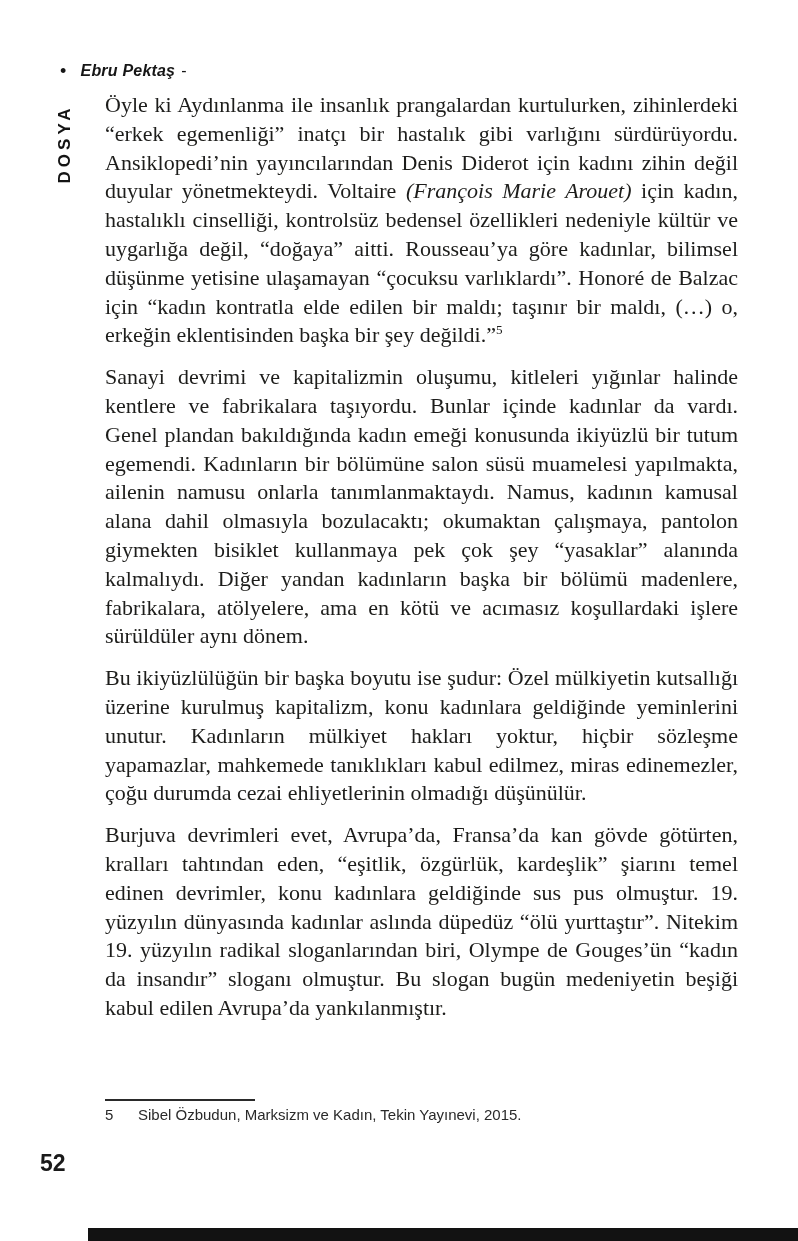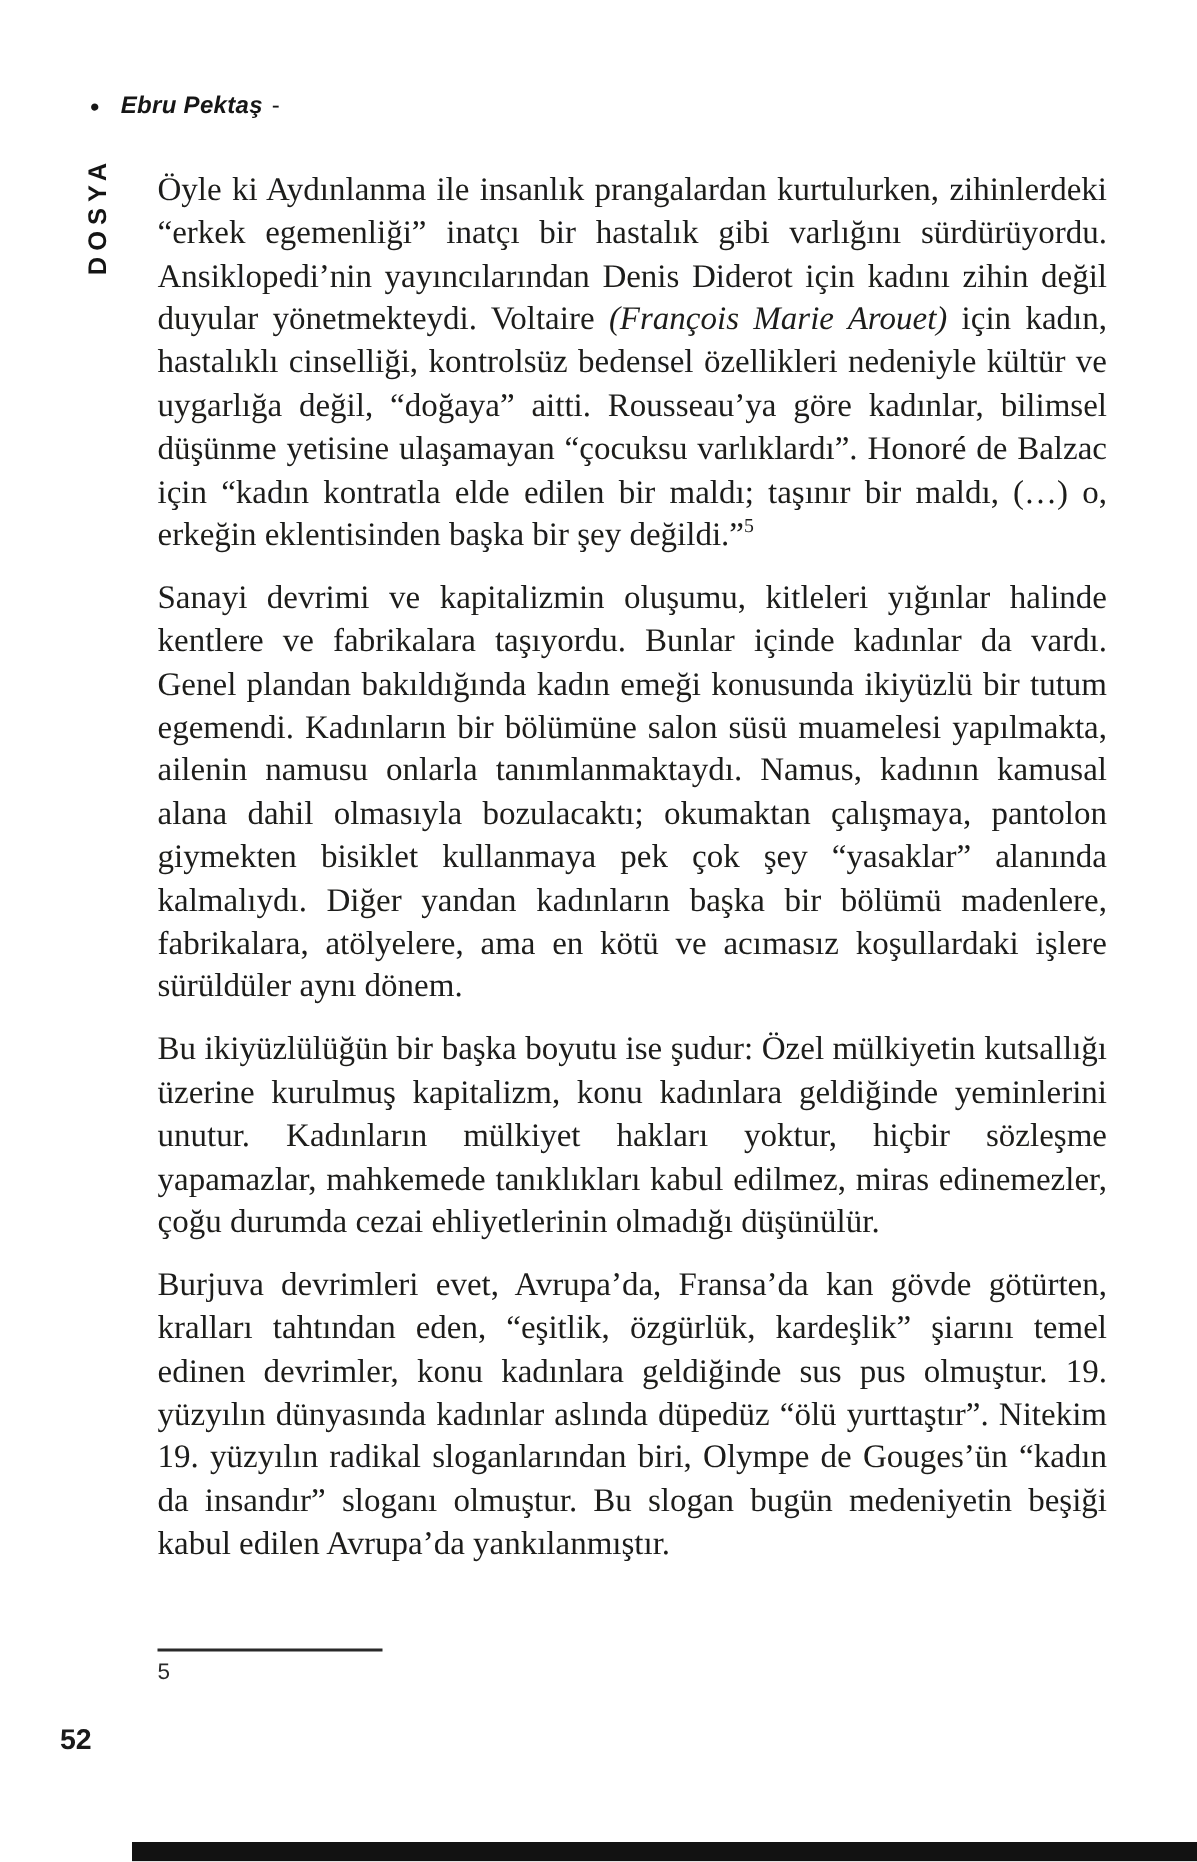--- a/index.html
+++ b/index.html
@@ -60,21 +60,21 @@
     font-weight: 700;
     font-size: 17px;
     letter-spacing: 4px;
     color: #141414;
   }
 
   
   .body-column {
     position: absolute;
     left: 105px;
-    top: 112px;
+    top: 91px;
     width: 633px;
     height: 1000px;
     overflow: hidden;
     color: #1d1d1b;
     font-size: 22px;
     line-height: 28.8px;
     text-align: justify;
   }
   .body-column p {
     margin: 0 0 13px 0;
@@ -107,21 +107,21 @@
   }
   .footnote .fn-number { width: 33px; flex: 0 0 auto; }
 
   
   .page-number {
     position: absolute;
     left: 40px;
     top: 1150px;
     font-family: "Liberation Sans", sans-serif;
     font-weight: 700;
-    font-size: 19px;
+    font-size: 23px;
     color: #1a1a1a;
   }
 
   
   .bottom-band {
     position: absolute;
     left: 88px;
     top: 1228px;
     width: 710px;
     height: 13px;
@@ -146,19 +146,20 @@
   <div class="body-column">
     <p><span>Öyle ki Aydınlanma ile insanlık prangalardan kurtulurken, zihinlerdeki “erkek egemenliği” inatçı bir hastalık gibi varlığını sürdürüyordu. Ansiklopedi’nin yayıncılarından Denis Diderot için kadını zihin değil duyular yönetmekteydi. Voltaire </span><span class="italic">(François Marie Arouet)</span><span> için kadın, hastalıklı cinselliği, kontrolsüz bedensel özellikleri nedeniyle kültür ve uygarlığa değil, “doğaya” aitti. Rousseau’ya göre kadınlar, bilimsel düşünme yetisine ulaşamayan “çocuksu varlıklardı”. Honoré de Balzac için “kadın kontratla elde edilen bir maldı; taşınır bir maldı, (…) o, erkeğin eklentisinden başka bir şey değildi.”</span><sup>5</sup></p>
     <p>Sanayi devrimi ve kapitalizmin oluşumu, kitleleri yığınlar halinde kentlere ve fabrikalara taşıyordu. Bunlar içinde kadınlar da vardı. Genel plandan bakıldığında kadın emeği konusunda ikiyüzlü bir tutum egemendi. Kadınların bir bölümüne salon süsü muamelesi yapılmakta, ailenin namusu onlarla tanımlanmaktaydı. Namus, kadının kamusal alana dahil olmasıyla bozulacaktı; okumaktan çalışmaya, pantolon giymekten bisiklet kullanmaya pek çok şey “yasaklar” alanında kalmalıydı. Diğer yandan kadınların başka bir bölümü madenlere, fabrikalara, atölyelere, ama en kötü ve acımasız koşullardaki işlere sürüldüler aynı dönem.</p>
     <p>Bu ikiyüzlülüğün bir başka boyutu ise şudur: Özel mülkiyetin kutsallığı üzerine kurulmuş kapitalizm, konu kadınlara geldiğinde yeminlerini unutur. Kadınların mülkiyet hakları yoktur, hiçbir sözleşme yapamazlar, mahkemede tanıklıkları kabul edilmez, miras edinemezler, çoğu durumda cezai ehliyetlerinin olmadığı düşünülür.</p>
     <p>Burjuva devrimleri evet, Avrupa’da, Fransa’da kan gövde götürten, kralları tahtından eden, “eşitlik, özgürlük, kardeşlik” şiarını temel edinen devrimler, konu kadınlara geldiğinde sus pus olmuştur. 19. yüzyılın dünyasında kadınlar aslında düpedüz “ölü yurttaştır”. Nitekim 19. yüzyılın radikal sloganlarından biri, Olympe de Gouges’ün “kadın da insandır” sloganı olmuştur. Bu slogan bugün medeniyetin beşiği kabul edilen Avrupa’da yankılanmıştır.</p>
   </div>
 
   <div class="footnote-rule"></div>
   <div class="footnote">
     <span class="fn-number">5</span>
+    <span class="fn-text">Sibel Özbudun, Marksizm ve Kadın, Tekin Yayınevi, 2015.</span>
   </div>
 
   <div class="page-number">52</div>
 
   <div class="bottom-band"></div>
 
 </div>
 
 </body></html>

